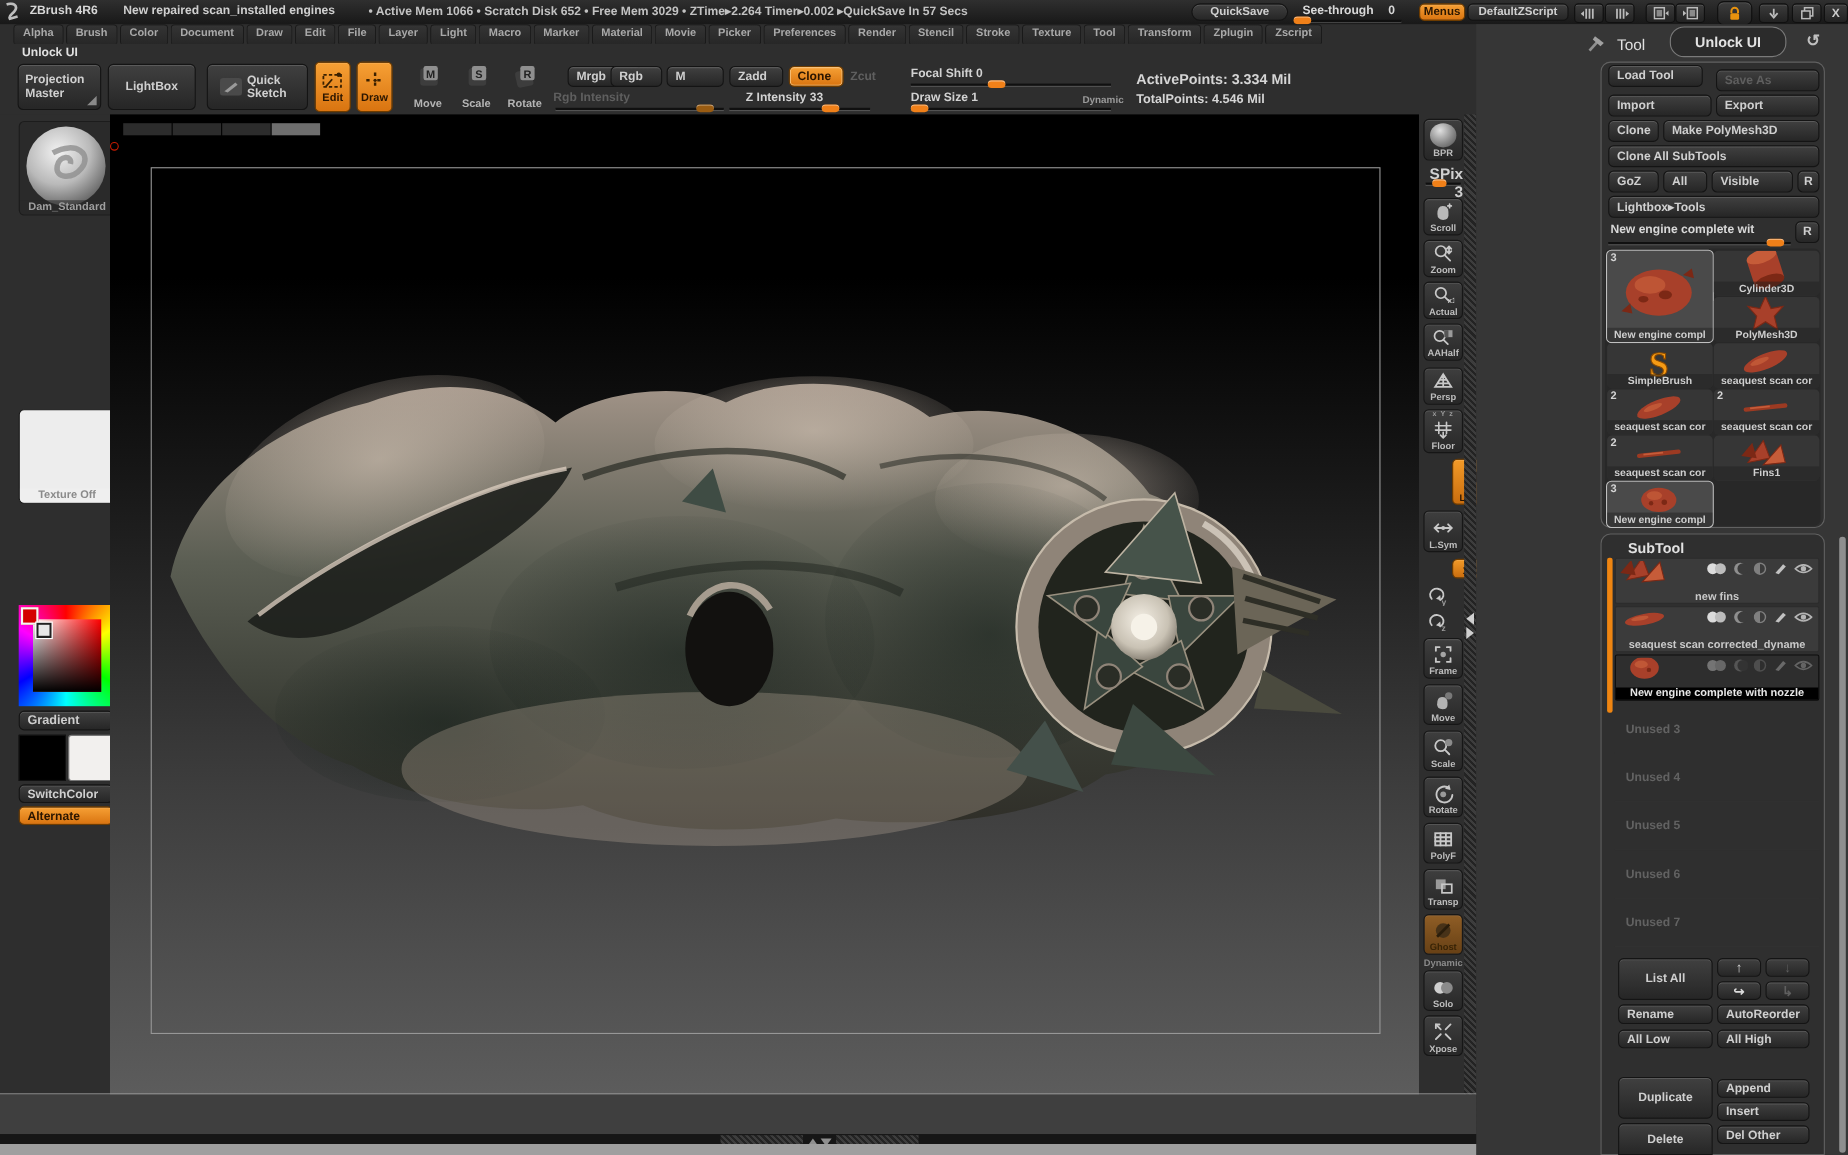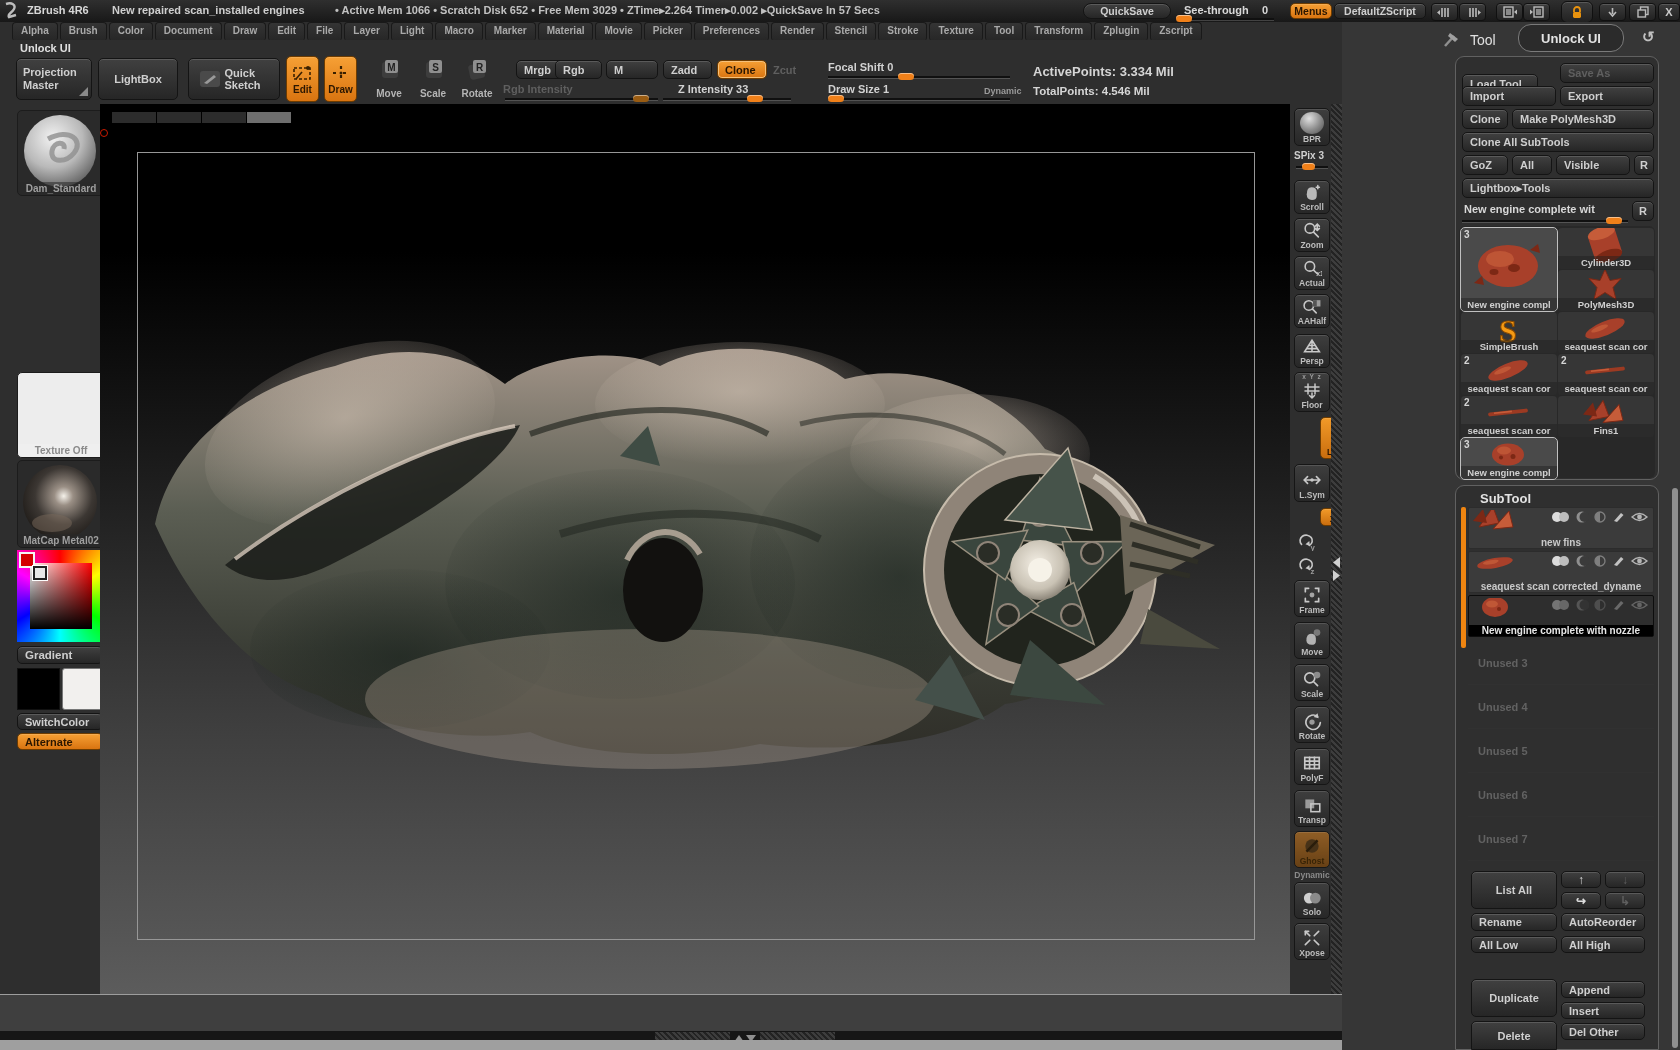--- a/index.html
+++ b/index.html
@@ -272,35 +272,20 @@
     </svg>
     <div class="plabel">Dam_Standard</div>
   </div>
 
 
 
   <div class="pal" style="top:268px;height:84px;background:#ededed">
     <div class="plabel" style="color:#8a8a8a;background:rgba(240,240,240,.6)">Texture Off</div>
   </div>
 
-  <div class="pal" style="top:356px;height:86px">
-    <svg width="84" height="86">
-      <defs>
-            <radialGradient id="g2" cx="55%" cy="42%" r="70%">
-              <stop offset="0%" stop-color="#f5f1ea"></stop>
-              <stop offset="18%" stop-color="#9a8f85"></stop>
-              <stop offset="55%" stop-color="#3c3733"></stop>
-              <stop offset="100%" stop-color="#15120f"></stop>
-            </radialGradient>
-          </defs>
-      <circle cx="42" cy="41" r="37" fill="url(#g2)"></circle>
-      <ellipse cx="34" cy="62" rx="20" ry="9" fill="#7a6a5c" opacity=".5"></ellipse>
-    </svg>
-    <div class="plabel">MatCap Metal02</div>
-  </div>
 
   <div class="abs" style="left:17px;top:446px;width:86px;height:92px">
     <div class="abs" style="left:0;top:0;width:86px;height:92px;background:conic-gradient(from 0deg,#ff0000,#ffff00,#00ff00,#00ffff,#0000ff,#ff00ff,#ff0000)"></div>
     <div class="abs" style="left:13px;top:13px;width:62px;height:66px;background:linear-gradient(to top,#000,rgba(0,0,0,0)),linear-gradient(to right,#fff,#f00)"></div>
     <div class="abs" style="left:2px;top:2px;width:12px;height:12px;background:#d40000;border:2px solid #f5f5f5"></div>
     <div class="abs" style="left:16px;top:16px;width:10px;height:10px;background:#e8e8e8;border:2px solid #222;outline:1px solid #fff"></div>
   </div>
 
   <div class="zbtn left abs" style="left:17px;top:542px;width:86px;height:18px;font-size:11.5px;color:#cdcdcd">Gradient</div>
 
@@ -405,21 +390,21 @@
   <div class="abs hatch" style="left:760px;top:38px;width:75px;height:12px"></div>
   <div class="abs" style="left:0;top:46px;width:100%;height:10px;background:#9f9f9f"></div>
 </div>
 
 <div id="rightshelf">
       <div class="shelf-btn" style="top: 108px; height: 38px;">
         <div style="width:24px;height:22px;border-radius:50%;margin:2px auto 0;background:radial-gradient(circle at 38% 30%,#e0e0e0,#8a8a8a 55%,#4a4a4a)"></div>
         <div class="slabel">BPR</div>
       </div>
       <div class="abs" style="top: 150px; height: 26px; left: 1294px; width: 36px;">
-        <div style="font-size:10px;color:#d0d0d0;text-align:left">SPix 3</div>
+        <div style="font-size:14px;color:#d0d0d0;text-align:right">SPix 3</div>
         <div class="track" style="left:2px;top:16px;width:32px">
           <div class="dot" style="left:6px;width:13px"></div>
         </div>
       </div>
       <div class="shelf-btn" style="top: 180px; height: 34px;">
         <svg width="20" height="20" viewBox="0 0 18 18">
           <path d="M4,11 q0,-7 4.5,-7 q5,0 5,5 v3 q0,4 -4.5,4 q-5,0 -5,-5z" fill="#b9b9b9"></path>
           <path d="M13,4 h3 m-1.5,-1.5 v3" stroke="#c8c8c8" stroke-width="1.5" fill="none" stroke-linecap="round"></path>
         </svg>
         <div class="slabel">Scroll</div>
@@ -569,21 +554,21 @@
   <svg class="abs" style="left:100px;top:8px" width="20" height="20">
     <path d="M3,16 L12,6" stroke="#8f8f8f" stroke-width="2.5"></path>
         <path d="M8,3 L16,9 L13,12 L6,6 Z" fill="#a0a0a0"></path>
   </svg>
   <span class="lbl" style="left:128px;top:10px;font-size:14px;color:#e0e0e0;font-weight:normal">Tool</span>
   <div class="abs" style="left:176px;top:2px;width:104px;height:26px;border:1px solid #7a7a7a;border-radius:13px;background:#2b2b2b;display:flex;align-items:center;justify-content:center;font-size:13px;color:#e3e3e3">Unlock UI</div>
   <span class="lbl" style="left:300px;top:6px;font-size:15px;color:#c0c0c0">↺</span>
 </div>
 
 <div class="panelbox" style="left:1455px;top:56px;width:204px;height:424px">
-  <div class="zbtn left abs" style="left:6px;top:17px;width:76px;height:20px">Load Tool</div>
+  <div class="zbtn left abs" style="left:6px;top:2px;width:86px;height:20px">Load Tool</div>
   <div class="zbtn left dim abs" style="left:104px;top:6px;width:94px;height:20px">Save As</div>
   <div class="zbtn left abs" style="left:6px;top:29px;width:94px;height:20px">Import</div>
   <div class="zbtn left abs" style="left:104px;top:29px;width:94px;height:20px">Export</div>
   <div class="zbtn left abs" style="left:6px;top:52px;width:46px;height:20px">Clone</div>
   <div class="zbtn left abs" style="left:56px;top:52px;width:142px;height:20px">Make PolyMesh3D</div>
   <div class="zbtn left abs" style="left:6px;top:75px;width:192px;height:20px">Clone All SubTools</div>
   <div class="zbtn left abs" style="left:6px;top:98px;width:46px;height:20px">GoZ</div>
   <div class="zbtn left abs" style="left:56px;top:98px;width:40px;height:20px">All</div>
   <div class="zbtn left abs" style="left:100px;top:98px;width:74px;height:20px">Visible</div>
   <div class="zbtn abs" style="left:178px;top:98px;width:20px;height:20px">R</div>

